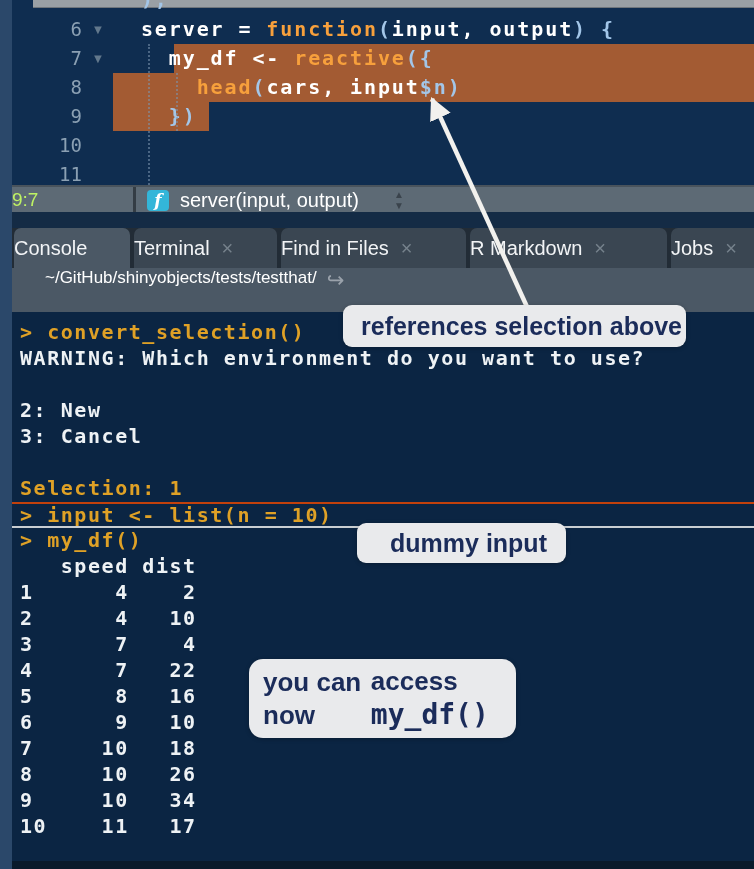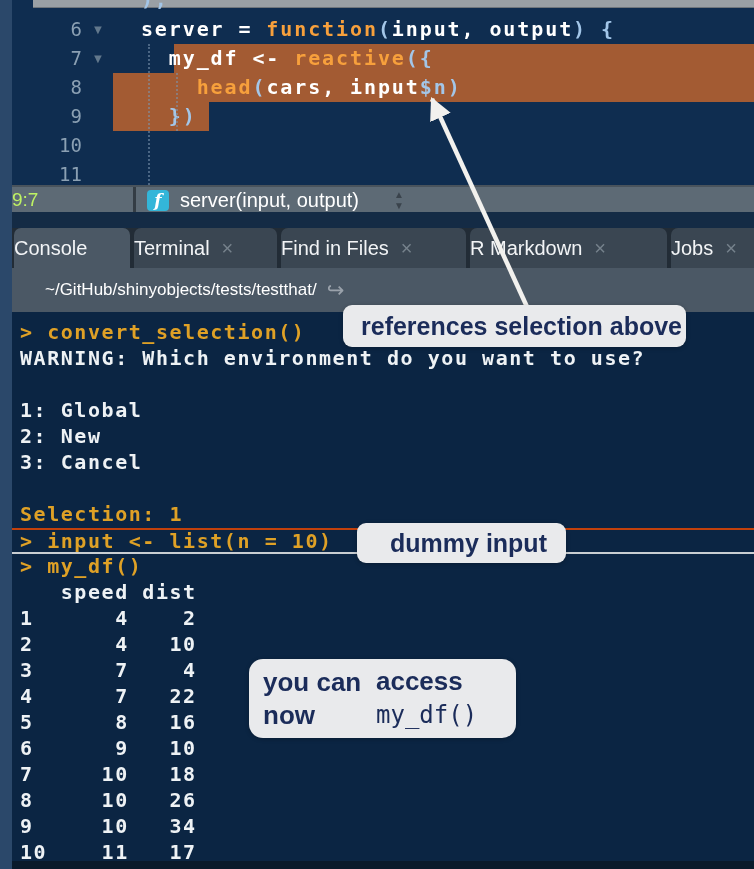--- a/index.html
+++ b/index.html
@@ -35,38 +35,38 @@
   .bottom-strip{position:absolute;left:12px;top:861px;width:742px;height:8px;background:#0a1a2b;z-index:3;}
 
   
   .console{position:absolute;left:12px;top:228px;width:742px;height:641px;background:#0b2543;overflow:hidden;z-index:1;}
   .tabbar{position:absolute;left:0;top:0;right:0;height:40px;background:#222c36;display:flex;gap:4px;padding-left:2px;overflow:hidden;}
   .tab{box-sizing:border-box;height:40px;background:#3a4652;border-radius:7px 7px 0 0;color:#f2f4f6;
        font-size:20px;display:flex;align-items:center;flex:0 0 auto;}
   .tab.active{background:#4b5865;}
   .tab .x{color:#76828c;font-size:20px;margin-left:12px;}
   .titlebar{position:absolute;left:0;top:40px;right:0;height:44px;background:#4b5865;color:#fff;
-            display:flex;align-items:center;padding-left:33px;font-size:17px;}
+            display:flex;align-items:flex-start;padding-left:33px;font-size:17px;}
   .wd-icon{color:#9aa2ab;font-size:21px;margin-left:10px;}
   .output{position:absolute;left:0;top:84px;right:0;bottom:0;padding-top:8px;}
   pre.cline{box-sizing:border-box;margin:0;height:26px;line-height:25px;padding-left:8px;white-space:pre;
             font-family:"DejaVu Sans Mono",monospace;font-size:20px;font-weight:700;letter-spacing:1.55px;}
   .cline.yellow{color:#dfa126;} .cline.white{color:#eef2f5;}
   .cline.ruled{border-top:2px solid #c2410c;border-bottom:2px solid #c9ced2;line-height:22px;}
 
   
   .arrow-svg{position:absolute;left:0;top:0;z-index:5;pointer-events:none;}
   .note{position:absolute;background:#e9eaec;border-radius:9px;color:#1b2c5a;z-index:6;
         display:flex;align-items:center;justify-content:center;font-weight:600;
         box-shadow:0 1px 4px rgba(0,0,0,.25);padding-left:14px;}
   .note-ref{left:343px;top:305px;width:329px;height:42px;font-size:25px;}
   .note-dummy{left:357px;top:523px;width:195px;height:40px;font-size:25px;}
   .note-access{left:249px;top:659px;width:253px;height:79px;font-size:26px;border-radius:14px;
                flex-direction:row;line-height:33px;}
-  .note-access .codebit{font-family:"DejaVu Sans Mono",monospace;font-weight:400;font-size:24px;}
+  .note-access .codebit{font-family:"DejaVu Sans Mono",monospace;font-weight:700;font-size:28px;}
 </style>
 </head>
 <body>
 
 <div class="page">
 
   <div class="editor">
     <div class="top-strip"></div>
     <div>
         <div class="eline" style="top: -15px;">
@@ -142,21 +142,20 @@
         </div>
       </div>
     <div class="titlebar">
       <span>~/GitHub/shinyobjects/tests/testthat/</span>
       <span class="wd-icon">↪</span>
     </div>
     <div class="output">
         <pre class="cline yellow">&gt; convert_selection()</pre>
         <pre class="cline white">WARNING: Which environment do you want to use?</pre>
         <pre class="cline white"></pre>
-        <pre class="cline white">1: Global</pre>
         <pre class="cline white">2: New</pre>
         <pre class="cline white">3: Cancel</pre>
         <pre class="cline white"></pre>
         <pre class="cline yellow">Selection: 1</pre>
         <pre class="cline yellow ruled">&gt; input &lt;- list(n = 10)</pre>
         <pre class="cline yellow">&gt; my_df()</pre>
         <pre class="cline white">   speed dist</pre>
         <pre class="cline white">1      4    2</pre>
         <pre class="cline white">2      4   10</pre>
         <pre class="cline white">3      7    4</pre>

